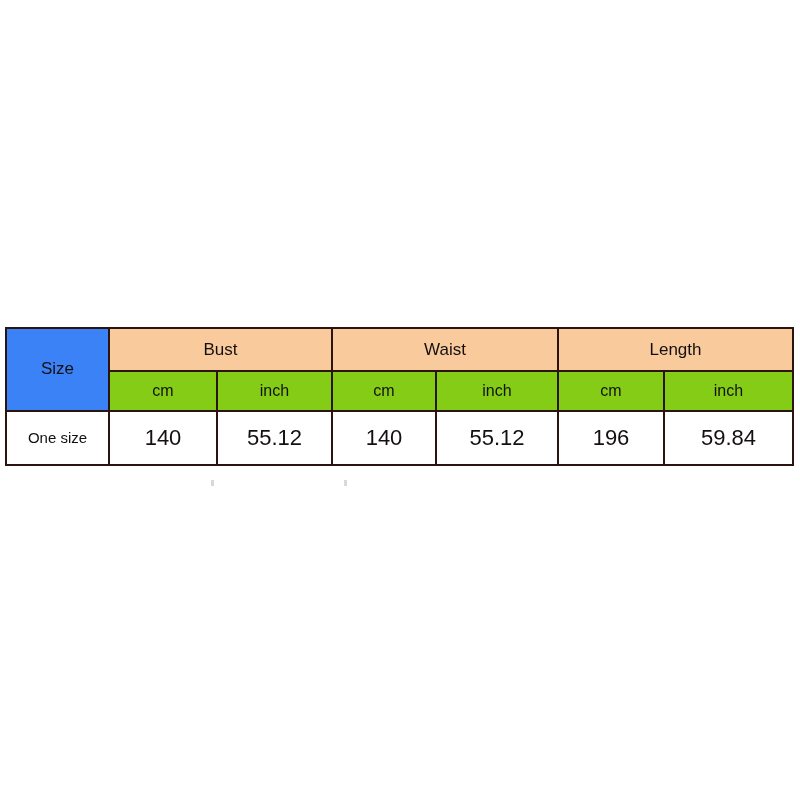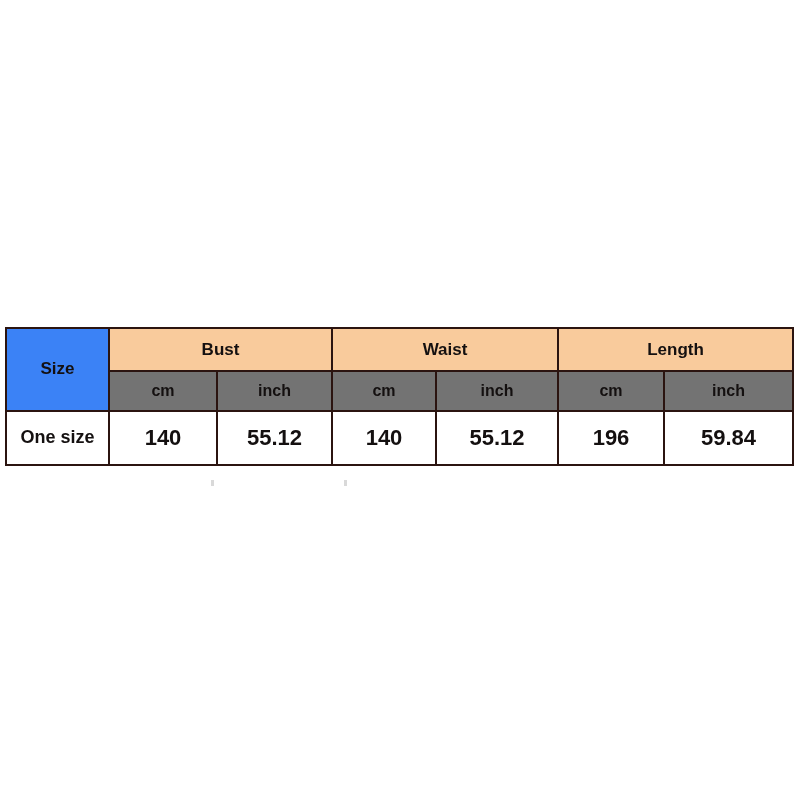--- a/index.html
+++ b/index.html
@@ -30,46 +30,46 @@
     height: 139px;
     border-collapse: collapse;
     table-layout: fixed;
     background: #ffffff;
   }
 
   table.size-chart td {
     border: 2px solid #2b1410;
     text-align: center;
     vertical-align: middle;
-    font-weight: bold;
+    font-weight: normal;
     color: #141010;
     padding: 1px;
   }
   td.hdr-group {
     background: #f9cb9c;
     font-size: 17px;
     border-bottom: 2px solid #4a1a10;
   }
   td.hdr-unit {
-    background: #737373;
+    background: #84cc16;
     font-size: 16px;
   }
   td.hdr-size {
     background: #3b82f6;
     font-size: 17px;
   }
 
   
   td.data {
     background: #ffffff;
     font-size: 22px;
   }
   td.data-size {
     background: #ffffff;
-    font-size: 18px;
+    font-size: 15px;
   }
 
   
   .speck {
     position: absolute;
     width: 3px;
     height: 6px;
     background: #b9b9b9;
     opacity: 0.55;
   }

